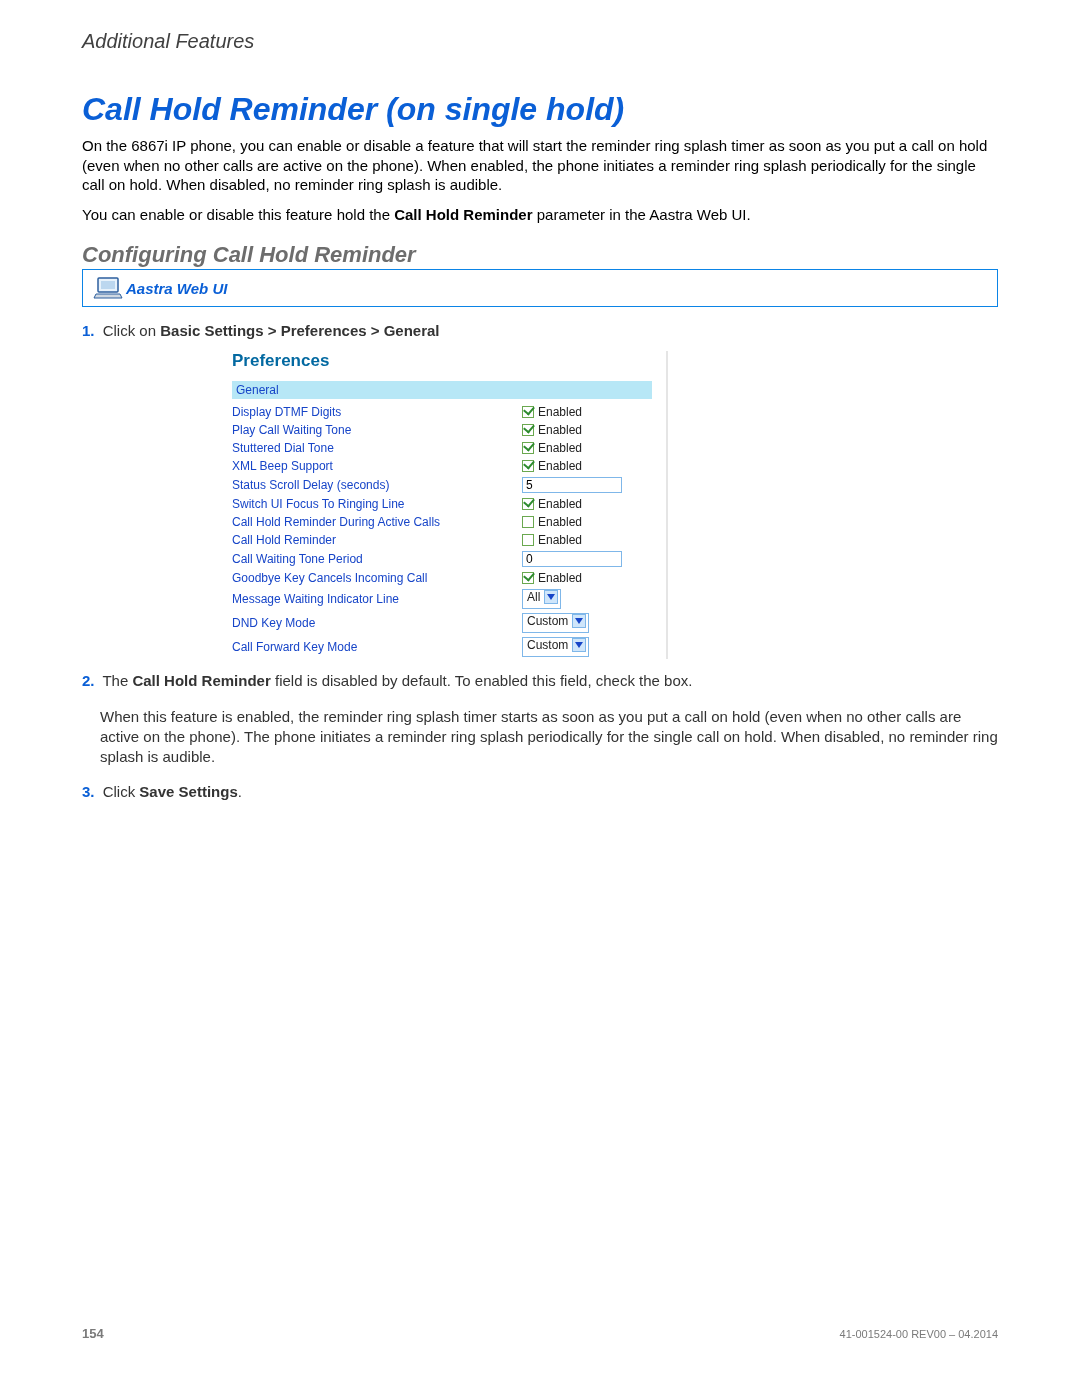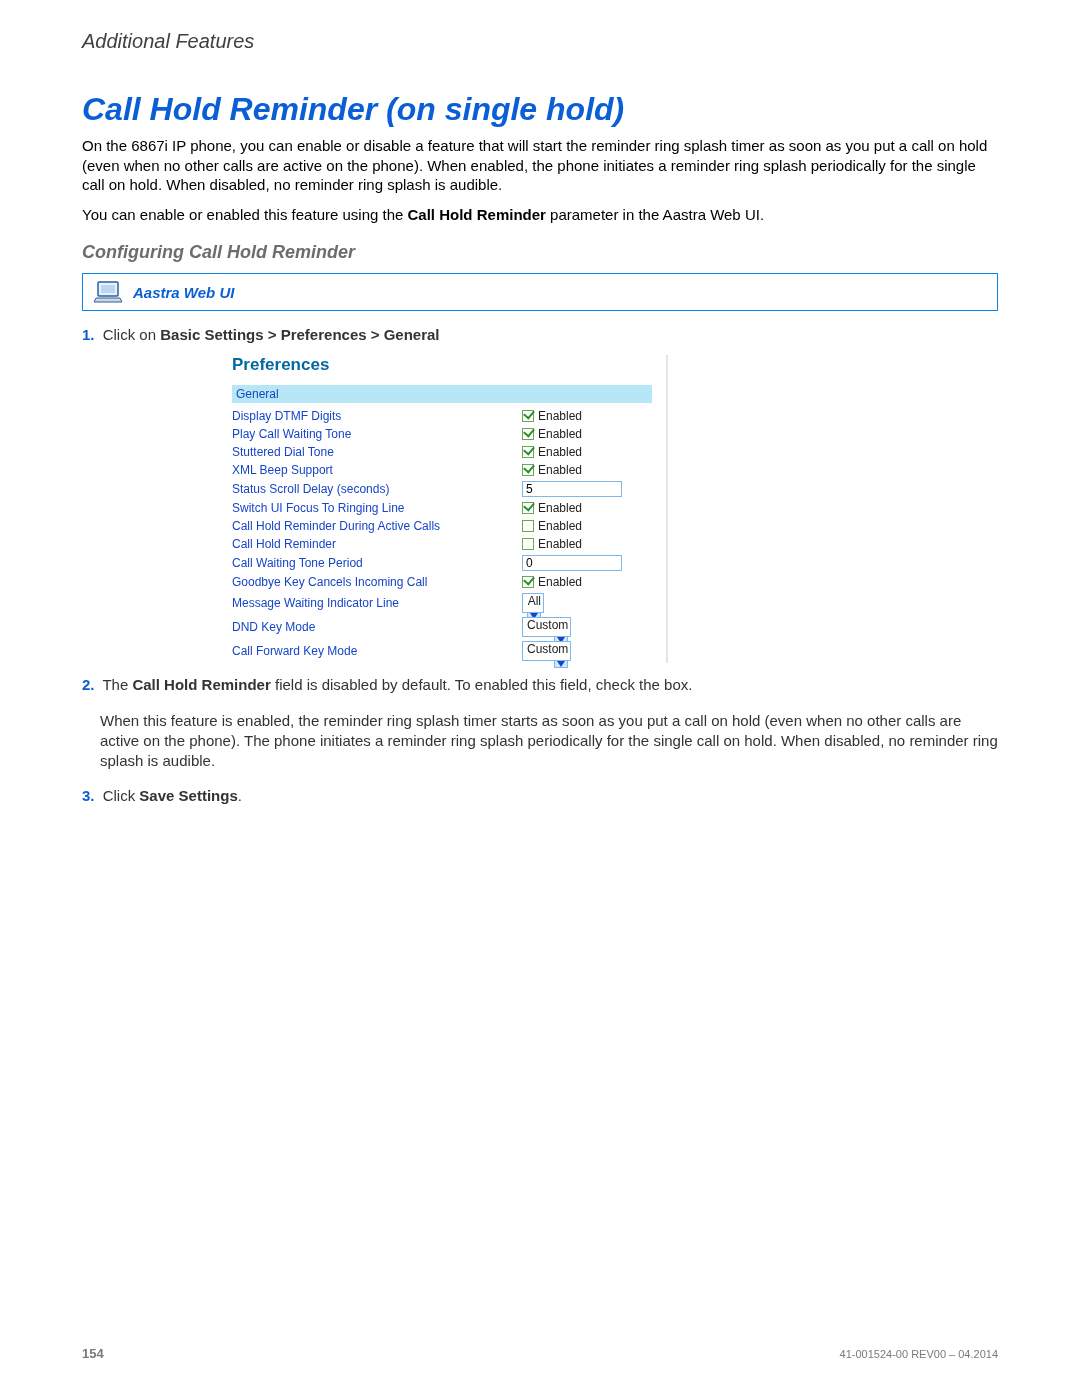--- a/index.html
+++ b/index.html
@@ -33,29 +33,29 @@
     font-size: 15px;
     line-height: 1.3;
     color: #000000;
     margin: 0 0 10px 0;
   }
   .body-text .b { font-weight: 700; }
   .subhead {
     color: #6d6d6d;
     font-style: italic;
     font-weight: 700;
-    font-size: 18px;
-    margin: 18px 0 10px 0;
+    font-size: 22px;
+    margin: 18px 0 1px 0;
   }
   .webui-box {
     border: 1px solid #0b84e6;
     padding: 6px 10px;
     display: flex;
     align-items: center;
-    gap: 10px;
+    gap: 3px;
     margin-bottom: 14px;
   }
   .webui-box .icon svg { display: block; }
   .webui-box .label {
     color: #0a5fd6;
     font-style: italic;
     font-weight: 700;
     font-size: 15px;
   }
   .step {
@@ -138,26 +138,25 @@
     font-size: 12px;
     padding: 0 3px;
     box-sizing: border-box;
     font-family: Arial, sans-serif;
   }
   .pselect {
     border: 1px solid #7fb7e9;
     height: 18px;
     font-size: 12px;
     display: inline-flex;
-    align-items: flex-end;
+    align-items: flex-start;
     padding: 0 2px 0 4px;
     background: #fff;
     gap: 4px;
     font-family: Arial, sans-serif;
-    flex-direction: column;
   }
   .pselect .arrow {
     background: #cfe6fb;
     width: 14px;
     height: 14px;
     display: flex;
     align-items: center;
     justify-content: center;
     border: 1px solid #7fb7e9;
     box-sizing: border-box;
@@ -165,21 +164,21 @@
   .pselect .arrow svg { display: block; }
 
   .step2-text {
     font-size: 15px;
     line-height: 1.35;
     margin-left: 18px;
   }
 
   .footer {
     position: absolute;
-    bottom: 36px;
+    bottom: 56px;
     left: 82px;
     right: 82px;
     display: flex;
     justify-content: space-between;
     align-items: baseline;
     font-size: 11px;
     color: #7a7a7a;
   }
   .footer .pageno {
     font-weight: 700;
@@ -191,21 +190,21 @@
 <body>
 
 <div class="page">
   <div class="header">Additional Features</div>
 
   <div class="title">Call Hold Reminder (on single hold)</div>
 
   <p class="body-text">On the 6867i IP phone, you can enable or disable a feature that will start the reminder ring splash timer as soon as you put a call on hold (even when no other calls are active on the phone). When enabled, the phone initiates a reminder ring splash periodically for the single call on hold. When disabled, no reminder ring splash is audible.</p>
 
   <p class="body-text">
-    <span>You can enable or enabled this feature using the </span><span class="b">Call Hold Reminder</span><span> parameter in the Aastra Web UI.</span>
+    <span>You can enable or disable this feature hold the </span><span class="b">Call Hold Reminder</span><span> parameter in the Aastra Web UI.</span>
   </p>
 
   <div class="subhead">Configuring Call Hold Reminder</div>
 
   <div class="webui-box">
     <span class="icon">
       <svg width="30" height="24" viewBox="0 0 30 24">
         <rect x="5" y="2" width="20" height="14" rx="1" fill="#e8f2fb" stroke="#2c5f9e" stroke-width="1.5"></rect>
         <rect x="8" y="5" width="14" height="8" fill="#bcd7ef"></rect>
         <path d="M3 18 L27 18 L29 22 L1 22 Z" fill="#cfd8e2" stroke="#2c5f9e" stroke-width="1"></path>

